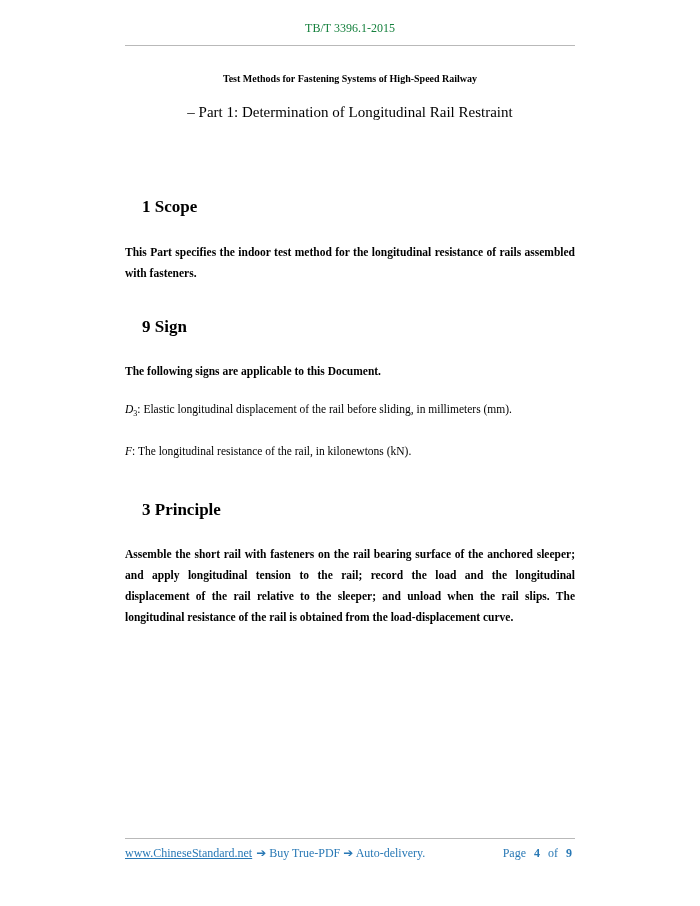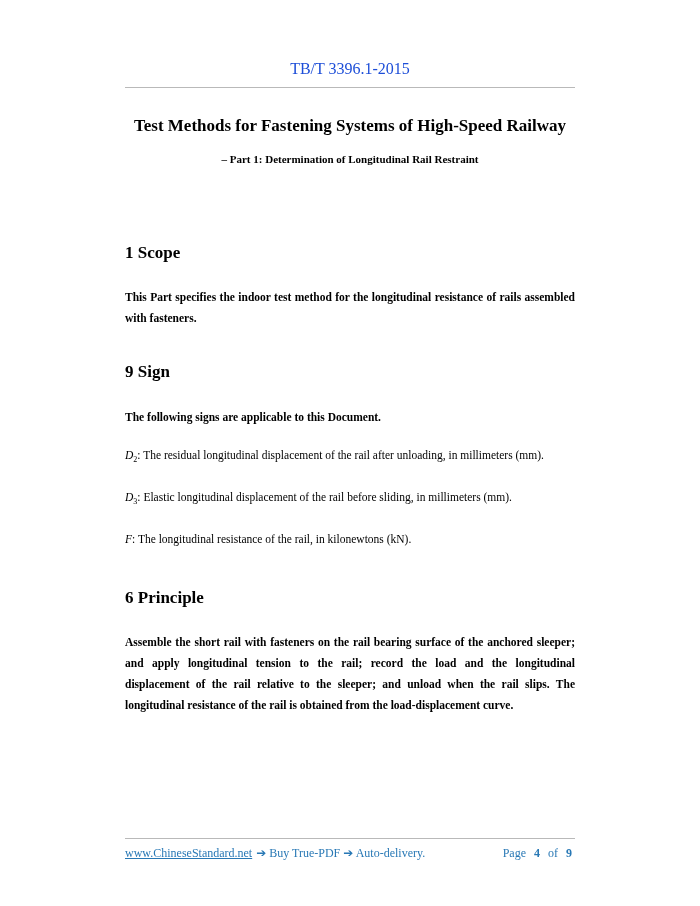--- a/index.html
+++ b/index.html
@@ -8,54 +8,54 @@
     width: 700px;
     height: 906px;
     margin: 0 auto;
     background: #ffffff;
     font-family: "Liberation Serif", serif;
     color: #000000;
     box-sizing: border-box;
     overflow: hidden;
   }
   .header-area {
-    padding-top: 60px;
+    padding-top: 21px;
     text-align: center;
-    font-size: 16px;
-    color: #1d4ed8;
+    font-size: 12px;
+    color: #15803d;
   }
   .header-rule {
     margin: 9px 125px 0 125px;
     border: none;
     border-top: 1px solid #b9b9b9;
     height: 0;
   }
   .content {
     padding: 0 125px;
     height: 720px;
     overflow: hidden;
   }
   .doc-title {
     margin: 27px 0 0 0;
     text-align: center;
-    font-size: 17px;
+    font-size: 10px;
     font-weight: bold;
     line-height: 1.25;
   }
   .doc-subtitle {
     margin: 17px 0 0 0;
     text-align: center;
-    font-size: 11px;
-    font-weight: bold;
+    font-size: 15px;
+    font-weight: normal;
     line-height: 1.25;
   }
   h2.section-heading {
     font-size: 17px;
     font-weight: bold;
-    margin: 33px 0 24px 0;
+    margin: 33px 0 24px 17px;
     line-height: 1.2;
   }
   h2.first-section {
     margin-top: 76px;
   }
   p.body-par {
     font-size: 11.5px;
     line-height: 21px;
     text-align: justify;
     margin: 15px 0;
@@ -108,27 +108,26 @@
     <p class="doc-title">Test Methods for Fastening Systems of High-Speed Railway</p>
     <p class="doc-subtitle">– Part 1: Determination of Longitudinal Rail Restraint</p>
 
     <h2 class="section-heading first-section">1 Scope</h2>
     <p class="body-par">This Part specifies the indoor test method for the longitudinal resistance of rails assembled with fasteners.</p>
 
     <h2 class="section-heading">9 Sign</h2>
     <p class="body-par">The following signs are applicable to this Document.</p>
 
 
-    <p class="sign-def"><span class="sym">D</span><sub>2</sub><span>: The residual longitudinal displacement of the rail after unloading, in millimeters (mm).</span></p>
 
     <p class="sign-def"><span class="sym">D</span><sub>3</sub><span>: Elastic longitudinal displacement of the rail before sliding, in millimeters (mm).</span></p>
 
     <p class="sign-def"><span class="sym">F</span><sub></sub><span>: The longitudinal resistance of the rail, in kilonewtons (kN).</span></p>
 
-    <h2 class="section-heading">6 Principle</h2>
+    <h2 class="section-heading">3 Principle</h2>
     <p class="body-par">Assemble the short rail with fasteners on the rail bearing surface of the anchored sleeper; and apply longitudinal tension to the rail; record the load and the longitudinal displacement of the rail relative to the sleeper; and unload when the rail slips. The longitudinal resistance of the rail is obtained from the load-displacement curve.</p>
 
   </div>
 
   <div class="footer">
     <span class="footer-left">
       <span class="footer-link">www.ChineseStandard.net</span><span class="footer-rest">➔ Buy True-PDF ➔ Auto-delivery.</span>
     </span>
     <span class="footer-right">
       <span class="lbl">Page</span>

